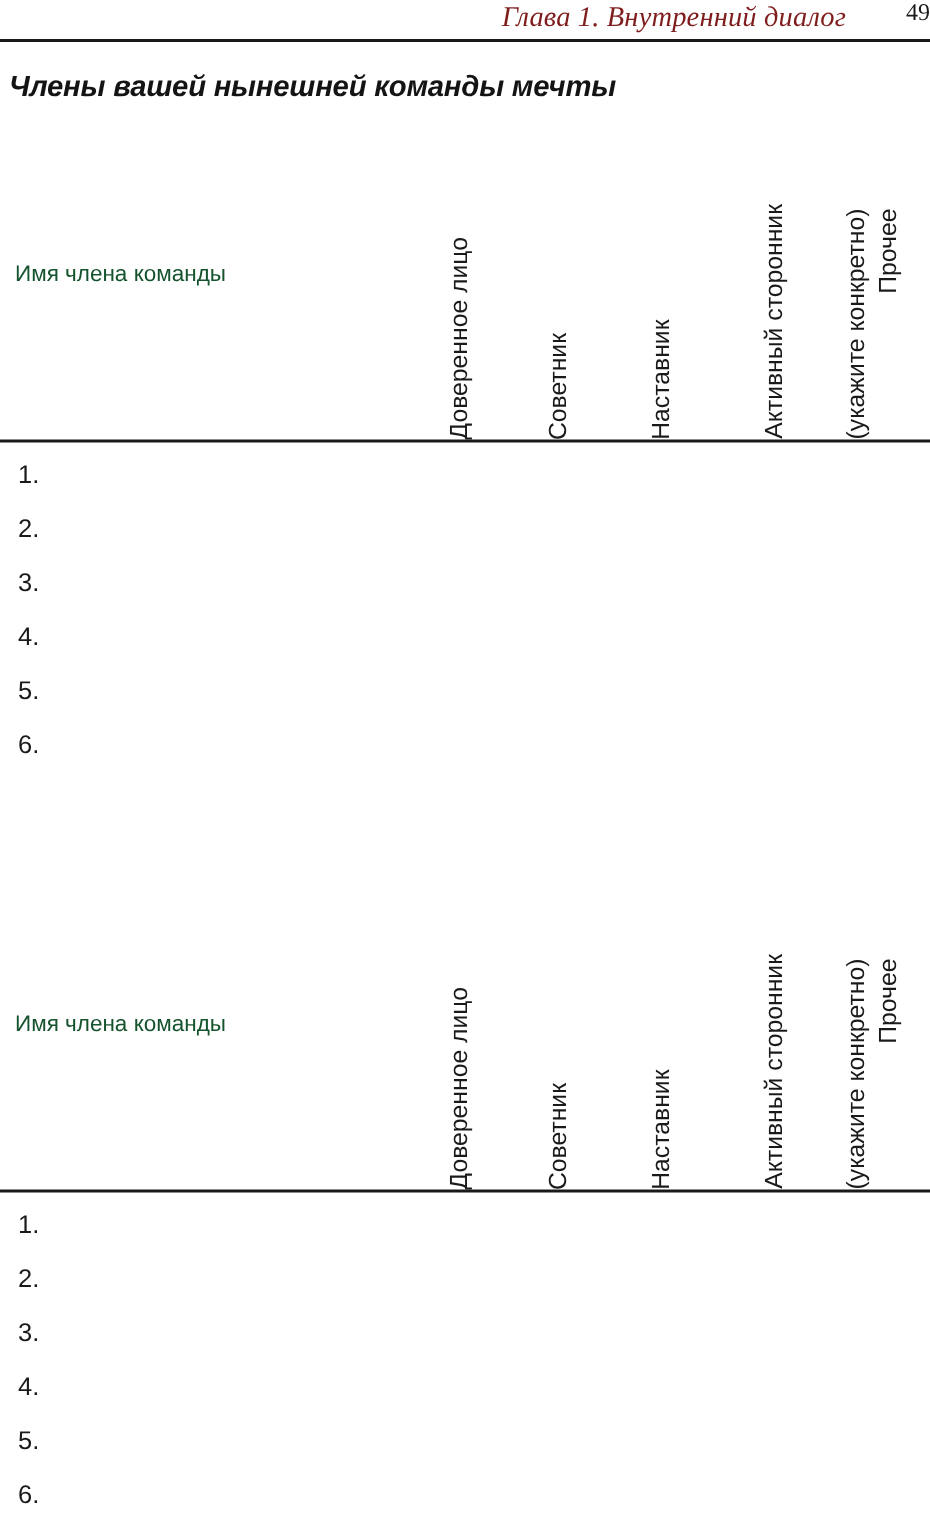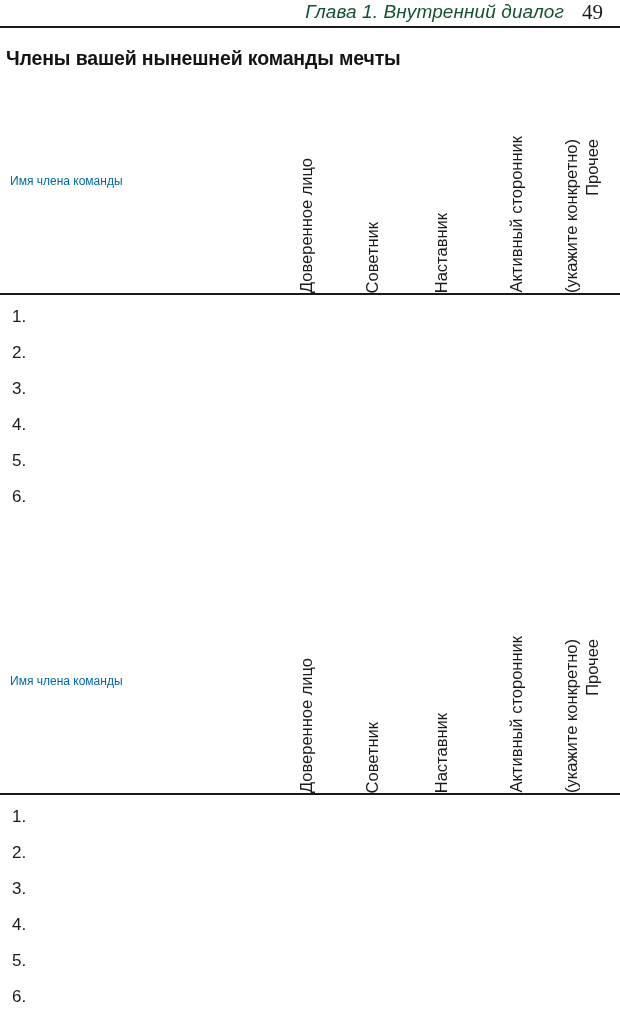--- a/index.html
+++ b/index.html
@@ -22,33 +22,33 @@
     position: absolute;
     left: 0;
     top: 0;
     width: 620px;
     height: 27px;
   }
   .rh-title {
     position: absolute;
     right: 56px;
     top: 1px;
-    font-family: Liberation Sans, sans-serif;
+    font-family: Liberation Serif, serif;
     font-style: italic;
     font-size: 19px;
     letter-spacing: 0.1px;
-    color: #14532d;
+    color: #7f1d1d;
     white-space: nowrap;
   }
   .rh-folio {
     position: absolute;
-    right: 17px;
+    right: 0;
     top: 0px;
     font-family: "Liberation Serif", serif;
-    font-size: 21px;
+    font-size: 16px;
     color: #1a1a1a;
   }
   .rule {
     position: absolute;
     left: 0;
     width: 620px;
     background: #1a1a1a;
   }
   .rule-head {
     top: 26px;
@@ -57,20 +57,21 @@
 
   
   .section-heading {
     position: absolute;
     left: 6px;
     font-size: 19.5px;
     font-weight: bold;
     letter-spacing: -0.15px;
     color: #141414;
     white-space: nowrap;
+    font-style: italic;
   }
   .sh-1 { top: 47px; }
   .sh-2 { top: 549px; }
 
   
   .table {
     position: absolute;
     left: 0;
     width: 620px;
   }
@@ -78,22 +79,22 @@
   .table-2 { top: 580px; }
 
   .thead {
     position: relative;
     height: 213px;
   }
   .row-label-head {
     position: absolute;
     left: 10px;
     top: 94px;
-    font-size: 12px;
-    color: #0369a1;
+    font-size: 15px;
+    color: #14532d;
     white-space: nowrap;
   }
   .vhead {
     position: absolute;
     bottom: 0;
     writing-mode: vertical-rl;
     transform: rotate(180deg);
     transform-origin: center;
     font-size: 16.5px;
     line-height: 1.08;

